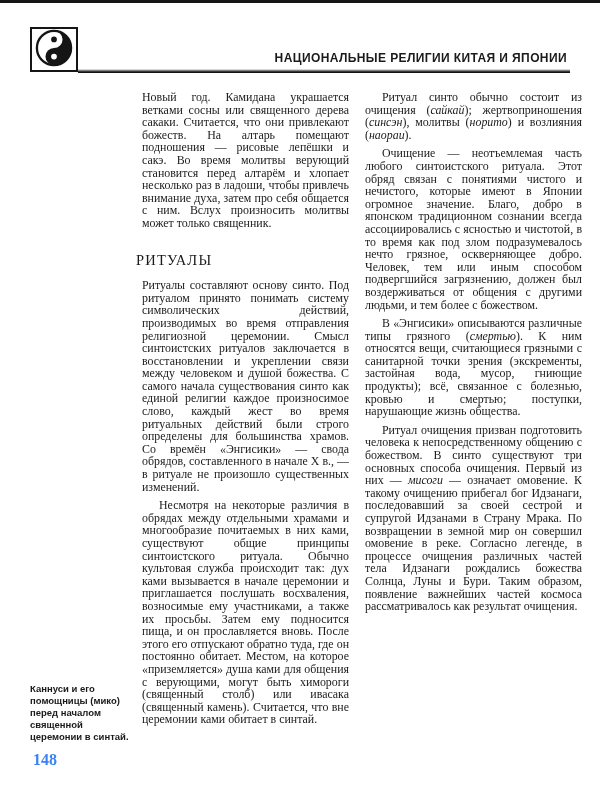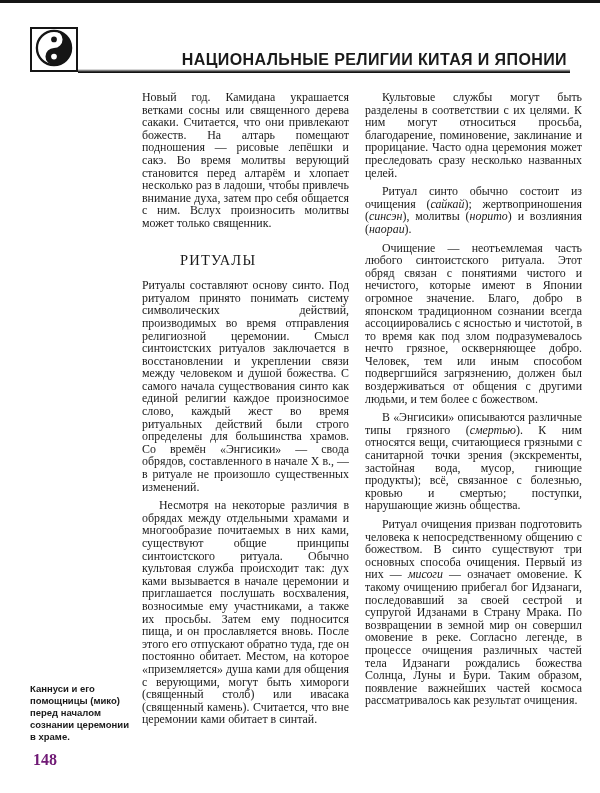--- a/index.html
+++ b/index.html
@@ -27,21 +27,21 @@
     background: #ffffff;
     display: flex;
     align-items: center;
     justify-content: center;
   }
   .header-title {
     position: absolute;
     top: 51px;
     right: 33px;
     font-family: "Liberation Sans", sans-serif;
-    font-size: 16px;
+    font-size: 12px;
     font-weight: bold;
     letter-spacing: 0.4px;
     color: #1a1a1a;
     white-space: nowrap;
   }
   .header-rule {
     position: absolute;
     left: 78px; top: 69px;
     width: 492px; height: 4px;
     background: linear-gradient(to bottom, #ffffff 0%, #9a9a9a 30%, #3a3a3a 60%, #000000 100%);
@@ -61,39 +61,38 @@
   .col-right { left: 359px; width: 229px; }
   .para { margin: 6px; }
   .para.indent { text-indent: 17px; }
   .section-heading {
     font-family: "Liberation Serif", serif;
     font-size: 14.5px;
     font-weight: normal;
     letter-spacing: 1.2px;
     margin-top: 24px;
     margin-bottom: 13px;
-    margin-left: 44px;
   }
   .margin-note {
     position: absolute;
     left: 30px; top: 683px;
     width: 102px;
     font-family: "Liberation Sans", sans-serif;
     font-size: 9.5px;
     font-weight: bold;
     line-height: 12px;
     color: #1a1a1a;
   }
   .page-number {
     position: absolute;
     left: 33px; top: 751px;
     font-family: "Liberation Serif", serif;
     font-size: 16px;
     font-weight: bold;
-    color: #701a75;
+    color: #3b82f6;
   }
   i { font-style: italic; }
 </style>
 </head>
 <body>
 
 <div class="page">
 
   <div class="top-border"></div>
 
@@ -112,24 +111,23 @@
   <div class="header-rule"></div>
 
   <div class="col col-left">
     <p class="para">Новый год. Камидана украшается ветками сосны или священного дерева сакаки. Считается, что они привлекают божеств. На алтарь помещают подношения — рисовые лепёшки и сакэ. Во время молитвы верующий становится перед алтарём и хлопает несколько раз в ладоши, чтобы привлечь внимание духа, затем про себя общается с ним. Вслух произносить молитвы может только священник.</p>
     <h2 class="section-heading">РИТУАЛЫ</h2>
     <p class="para">Ритуалы составляют основу синто. Под ритуалом принято понимать систему символических действий, производимых во время отправления религиозной церемонии. Смысл синтоистских ритуалов заключается в восстановлении и укреплении связи между человеком и душой божества. С самого начала существования синто как единой религии каждое произносимое слово, каждый жест во время ритуальных действий были строго определены для большинства храмов. Со времён «Энгисики» — свода обрядов, составленного в начале X в., — в ритуале не произошло существенных изменений.</p>
     <p class="para indent">Несмотря на некоторые различия в обрядах между отдельными храмами и многообразие почитаемых в них ками, существуют общие принципы синтоистского ритуала. Обычно культовая служба происходит так: дух ками вызывается в начале церемонии и приглашается послушать восхваления, возносимые ему участниками, а также их просьбы. Затем ему подносится пища, и он прославляется вновь. После этого его отпускают обратно туда, где он постоянно обитает. Местом, на которое «приземляется» душа ками для общения с верующими, могут быть химороги (священный столб) или ивасака (священный камень). Считается, что вне церемонии ками обитает в синтай.</p>
   </div>
 
   <div class="col col-right">
-    <p class="para indent">Культовые службы могут быть разделены в соответствии с их целями. К ним могут относиться просьба, благодарение, поминовение, заклинание и прорицание. Часто одна церемония может преследовать сразу несколько названных целей.</p>
     <p class="para indent">Ритуал синто обычно состоит из очищения (<i>сайкай</i>); жертвоприношения (<i>синсэн</i>), молитвы (<i>норито</i>) и возлияния (<i>наораи</i>).</p>
     <p class="para indent">Очищение — неотъемлемая часть любого синтоистского ритуала. Этот обряд связан с понятиями чистого и нечистого, которые имеют в Японии огромное значение. Благо, добро в японском традиционном сознании всегда ассоциировались с ясностью и чистотой, в то время как под злом подразумевалось нечто грязное, оскверняющее добро. Человек, тем или иным способом подвергшийся загрязнению, должен был воздерживаться от общения с другими людьми, и тем более с божеством.</p>
     <p class="para indent">В «Энгисики» описываются различные типы грязного (<i>смертью</i>). К ним относятся вещи, считающиеся грязными с санитарной точки зрения (экскременты, застойная вода, мусор, гниющие продукты); всё, связанное с болезнью, кровью и смертью; поступки, нарушающие жизнь общества.</p>
     <p class="para indent">Ритуал очищения призван подготовить человека к непосредственному общению с божеством. В синто существуют три основных способа очищения. Первый из них — <i>мисоги</i> — означает омовение. К такому очищению прибегал бог Идзанаги, последовавший за своей сестрой и супругой Идзанами в Страну Мрака. По возвращении в земной мир он совершил омовение в реке. Согласно легенде, в процессе очищения различных частей тела Идзанаги рождались божества Солнца, Луны и Бури. Таким образом, появление важнейших частей космоса рассматривалось как результат очищения.</p>
   </div>
 
-  <div class="margin-note">Каннуси и его помощницы (мико) перед началом сознании церемонии в храме.</div>
+  <div class="margin-note">Каннуси и его помощницы (мико) перед началом священной церемонии в синтай.</div>
 
   <div class="page-number">148</div>
 
 </div>
 
 </body></html>

